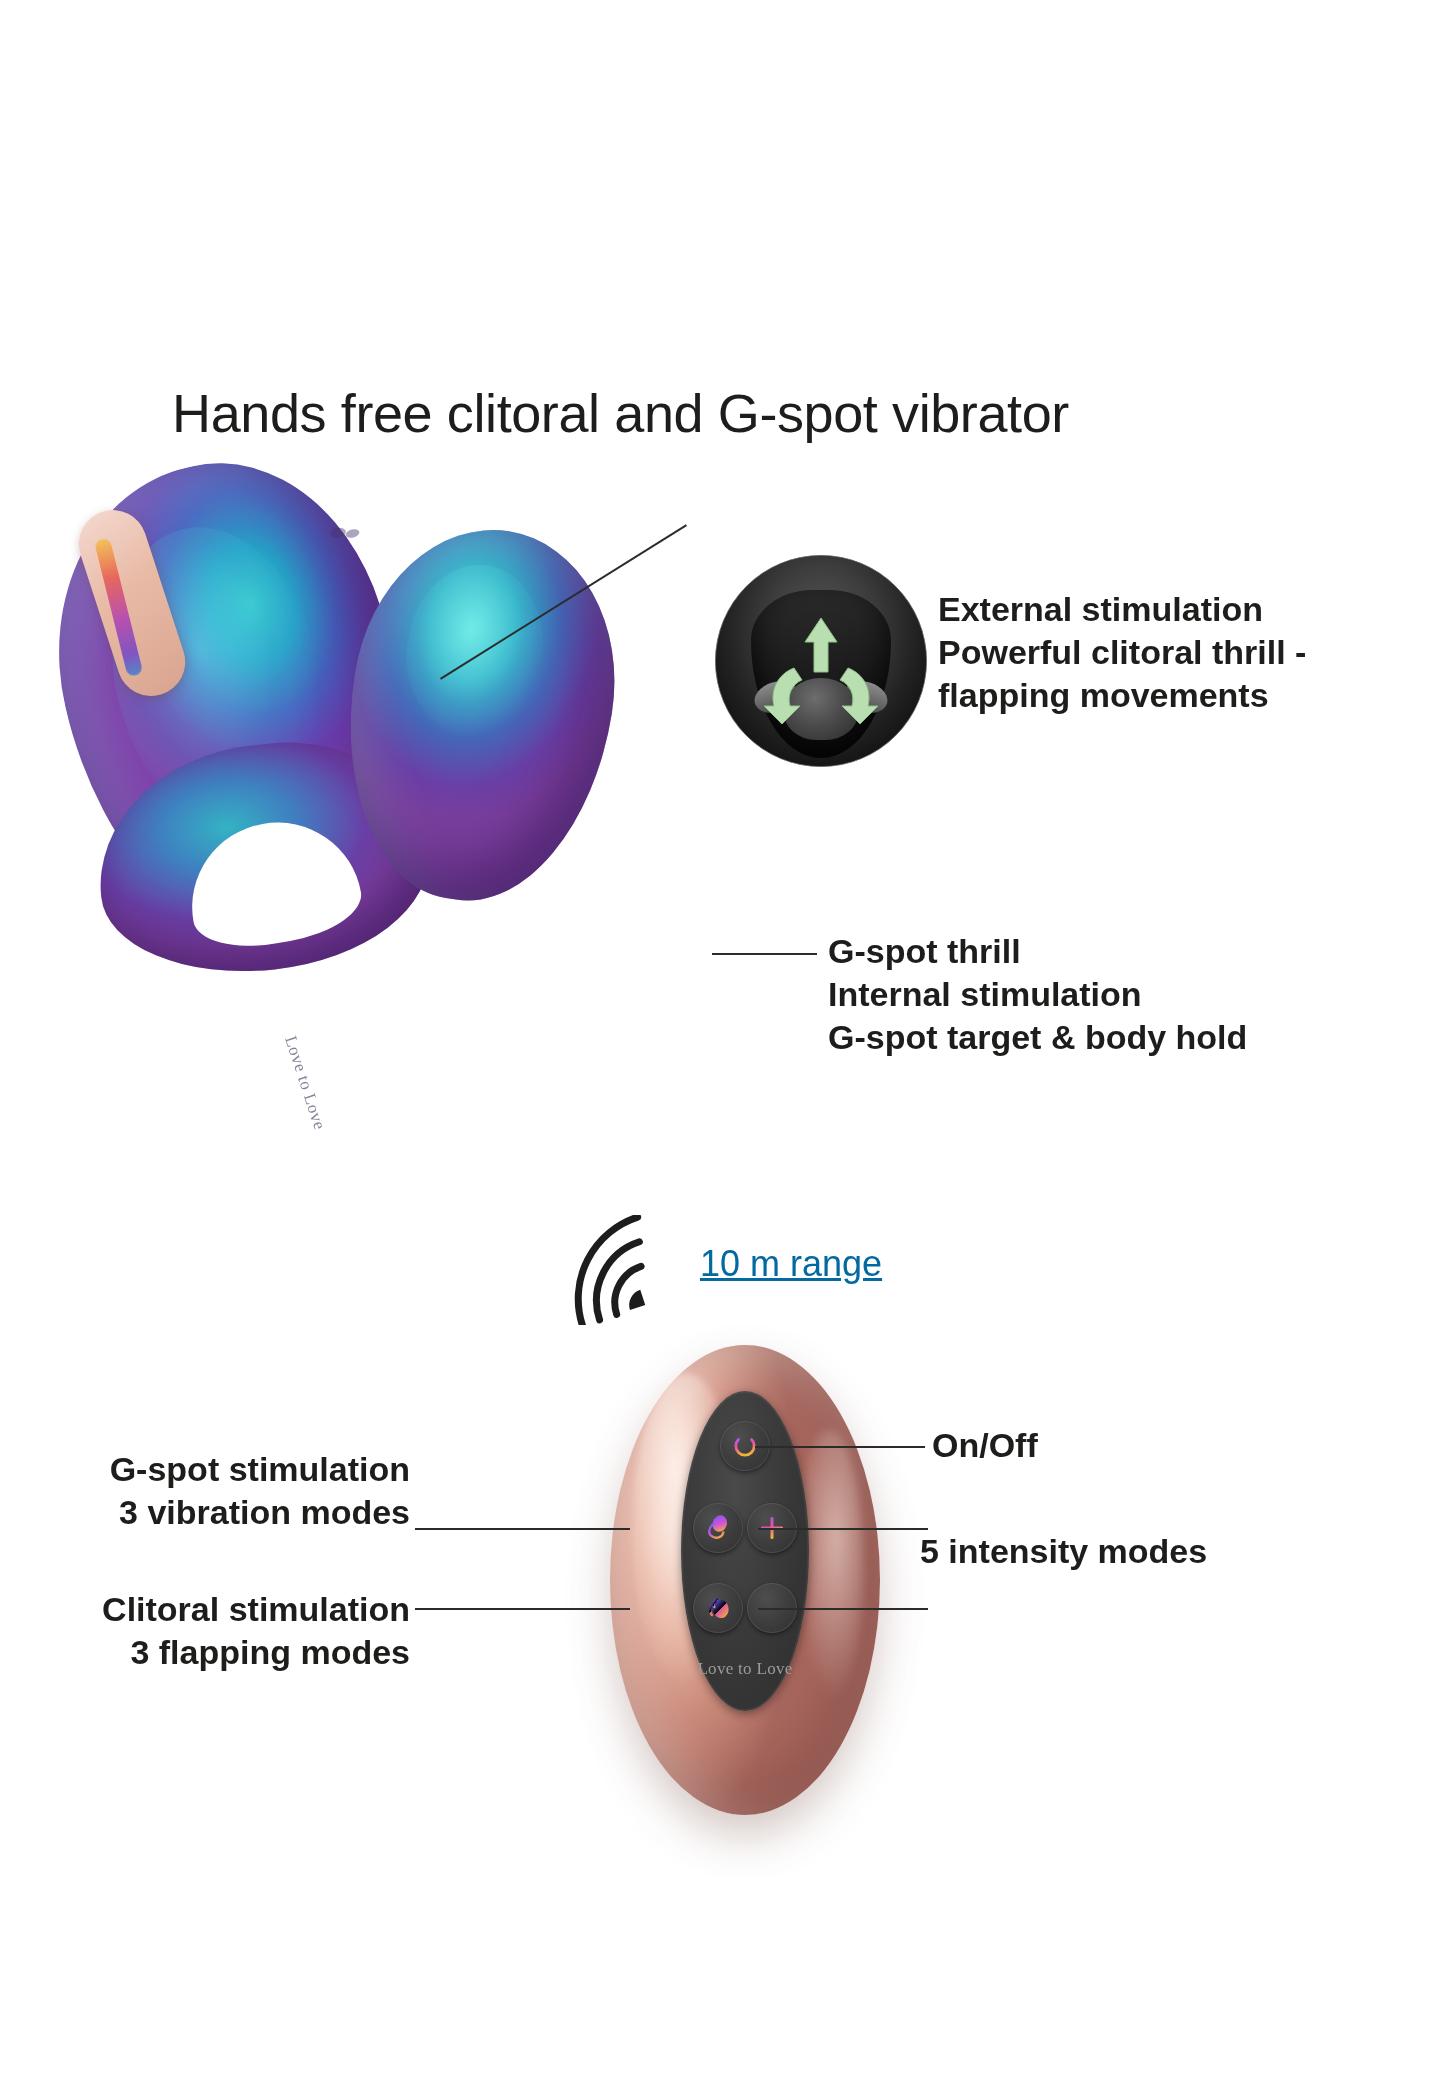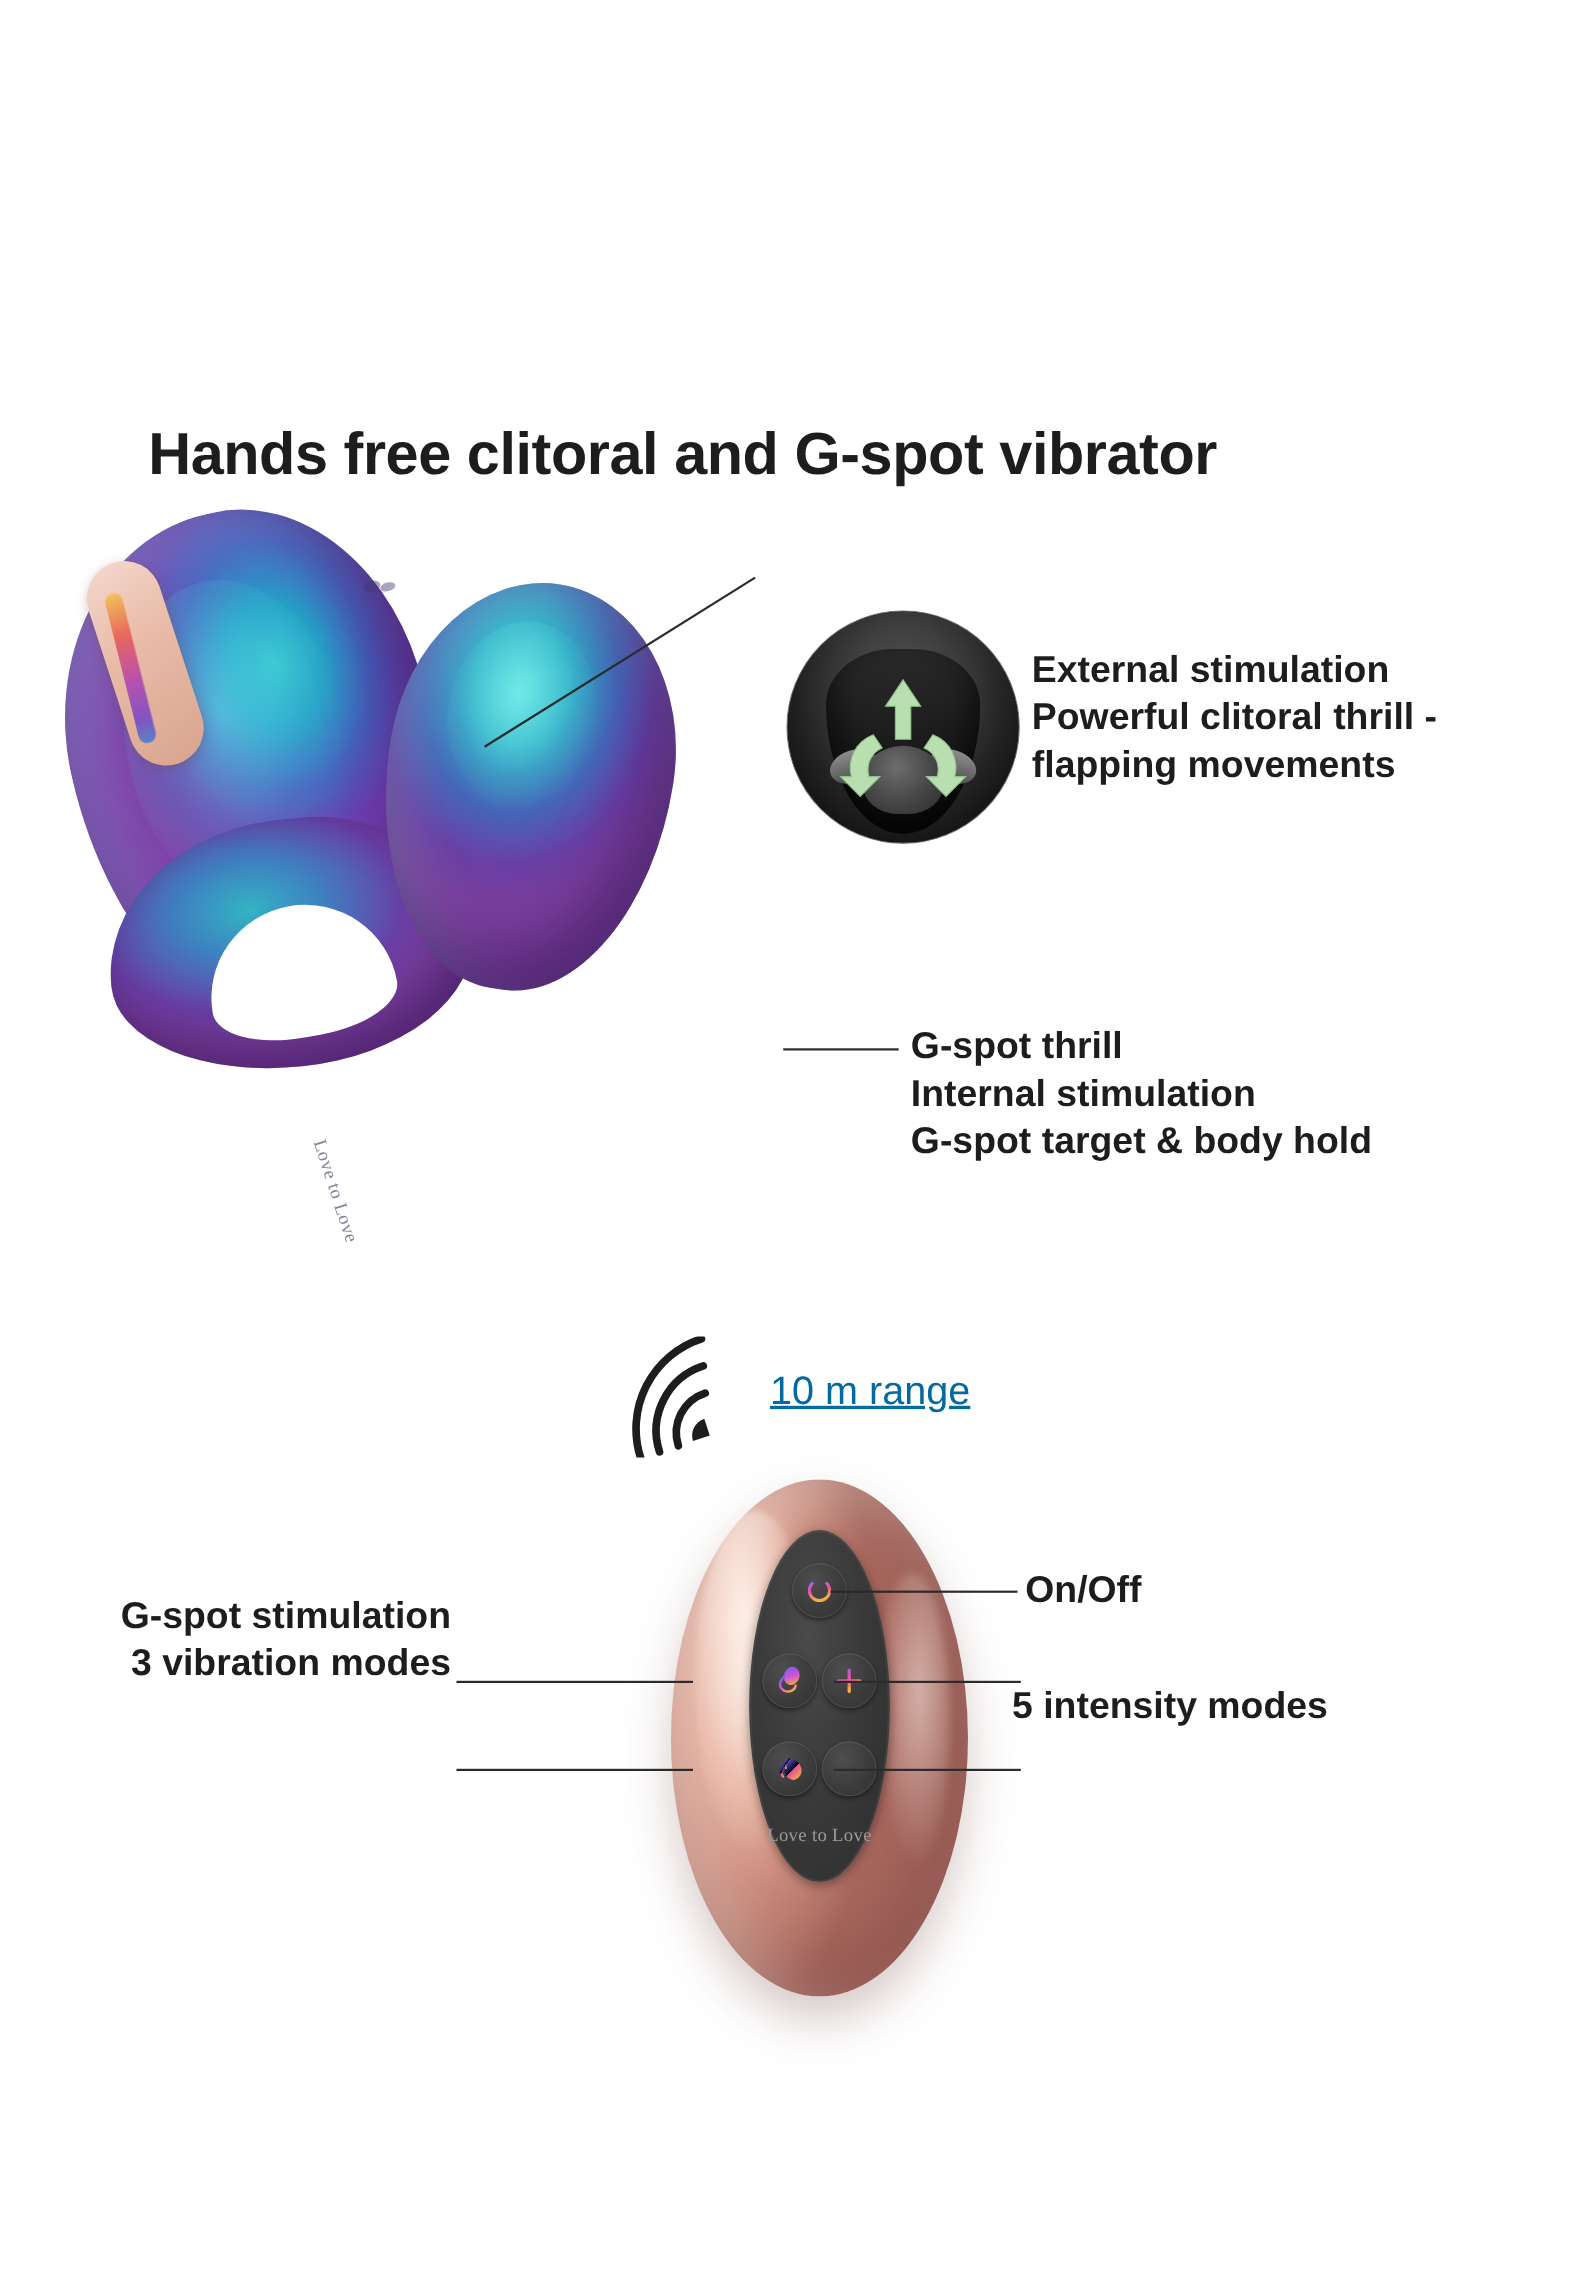--- a/index.html
+++ b/index.html
@@ -22,21 +22,21 @@
     height: 2081px;
   }
 
   
   .title {
     position: absolute;
     left: 0; top: 382px;
     width: 1241px;
     text-align: center;
     font-size: 54px;
-    font-weight: 700;
+    font-weight: 400;
     letter-spacing: -0.4px;
     color: #1d1d1b;
     white-space: nowrap;
   }
   .subtitle {
     position: absolute;
     left: 0; top: 452px;
     width: 1445px;
     text-align: center;
     font-size: 41px;
@@ -491,20 +491,24 @@
   <div class="leader" style="left:415px; top:1528px; width:215px;"></div>
   <div class="leader" style="left:758px; top:1528px; width:170px;"></div>
   <div class="leader" style="left:415px; top:1608px; width:215px;"></div>
   <div class="leader" style="left:758px; top:1608px; width:170px;"></div>
 
   <div class="callout right-al" style="left:40px; top:1448px; width:370px;">
     <span class="ln">G-spot stimulation</span>
     <span class="ln">3 vibration modes</span>
   </div>
 
+  <div class="callout right-al" style="left:40px; top:1588px; width:370px;">
+    <span class="ln">Clitoral stimulation</span>
+    <span class="ln">3 flapping modes</span>
+  </div>
 
   <div class="callout" style="left:932px; top:1424px;">
     <span class="ln">On/Off</span>
   </div>
 
   <div class="callout" style="left:920px; top:1530px;">
     <span class="ln">5 intensity modes</span>
   </div>
 
 </div>

